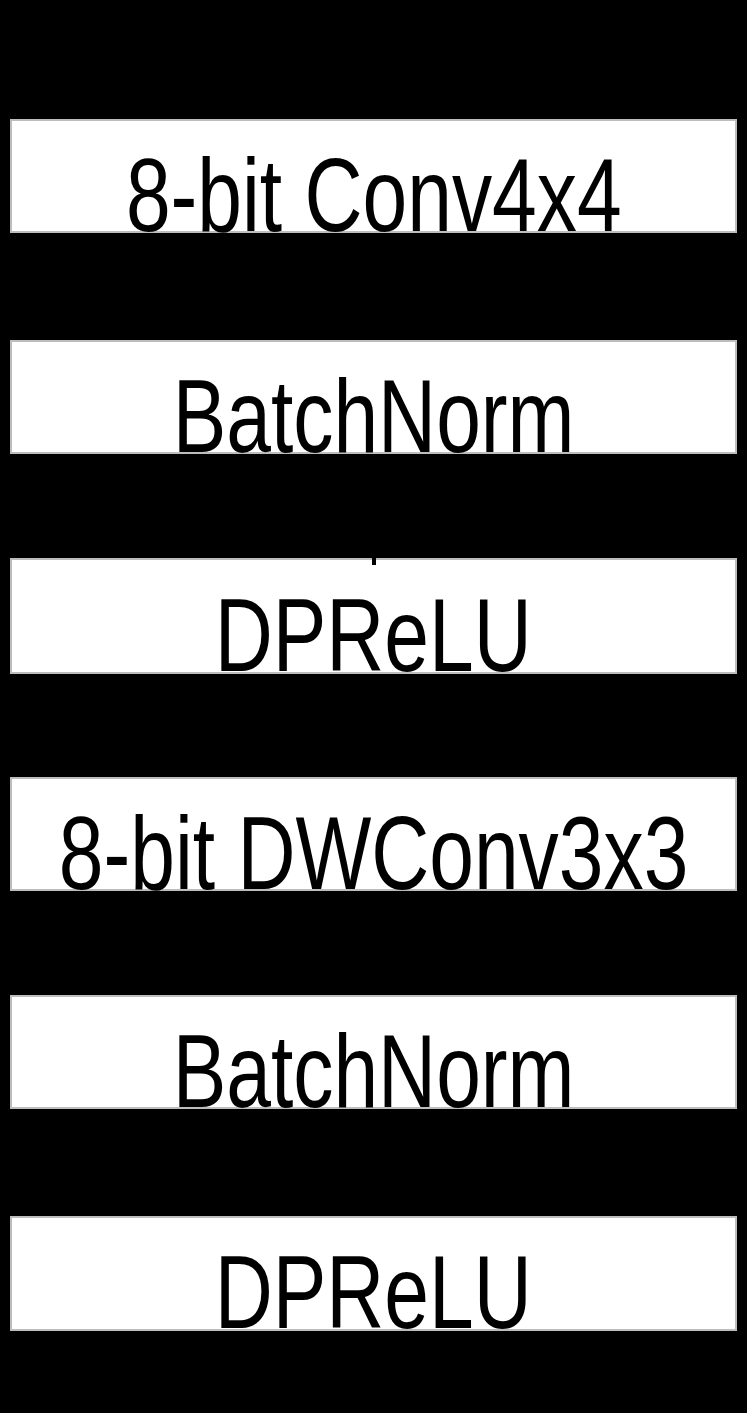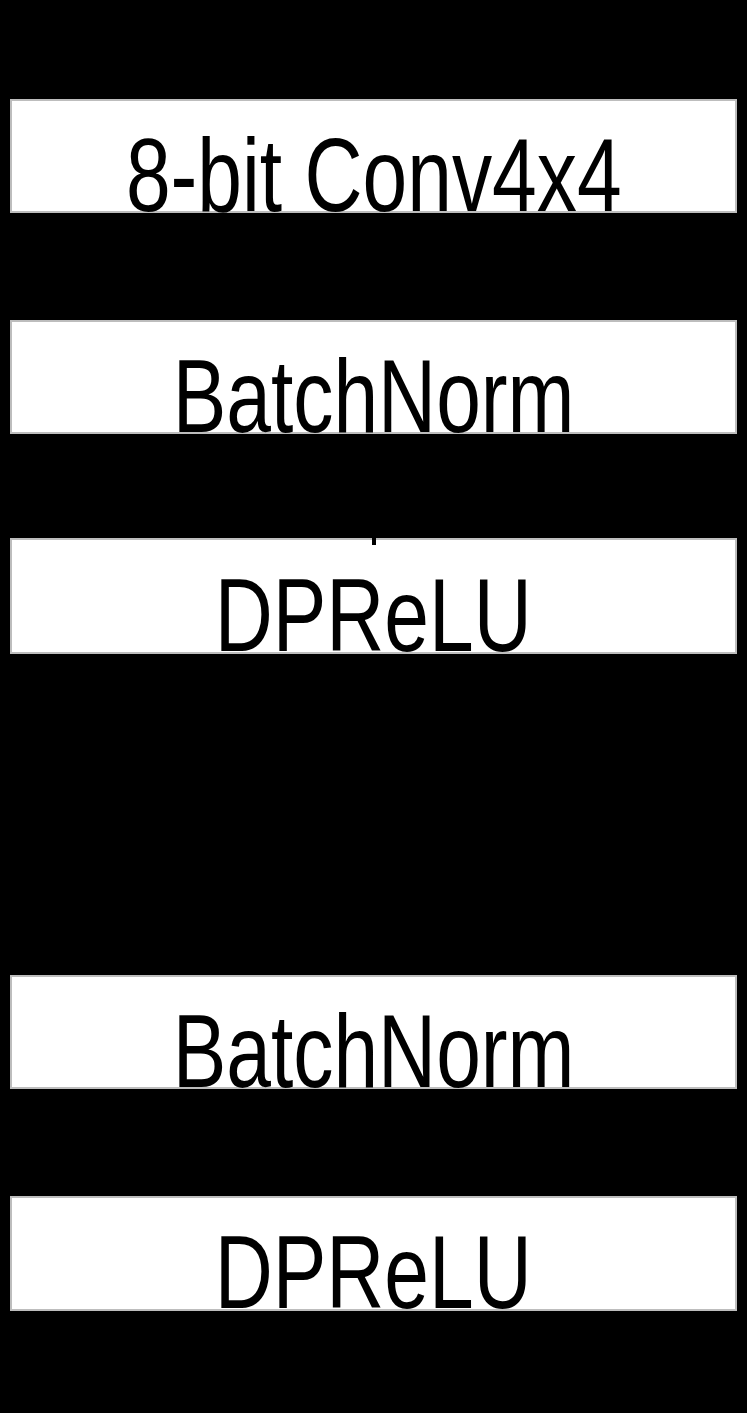--- a/index.html
+++ b/index.html
@@ -19,20 +19,21 @@
     position: absolute;
     left: 10px;
     width: 723px;           
     height: 110px;          
     background: #ffffff;
     border: 2px solid #bdbdbd;
     display: flex;
     align-items: center;
     justify-content: center;
     box-sizing: content-box;
+    margin-top: 20px;
   }
   .block-label {
     display: inline-block;
     font-size: 103px;
     line-height: 1;
     color: #000000;
     white-space: nowrap;
     transform: translateY(19px) scaleX(0.78);
     letter-spacing: 0;
   }
@@ -64,20 +65,23 @@
 
   <div class="block b2">
     <span class="block-label">BatchNorm</span>
   </div>
 
   <div class="block b3">
     <span class="arrow-tip"></span>
     <span class="block-label">DPReLU</span>
   </div>
 
+  <div class="block b4">
+    <span class="block-label">8-bit DWConv3x3</span>
+  </div>
 
   <div class="block b5">
     <span class="block-label">BatchNorm</span>
   </div>
 
   <div class="block b6">
     <span class="block-label">DPReLU</span>
   </div>
 
 </div>

